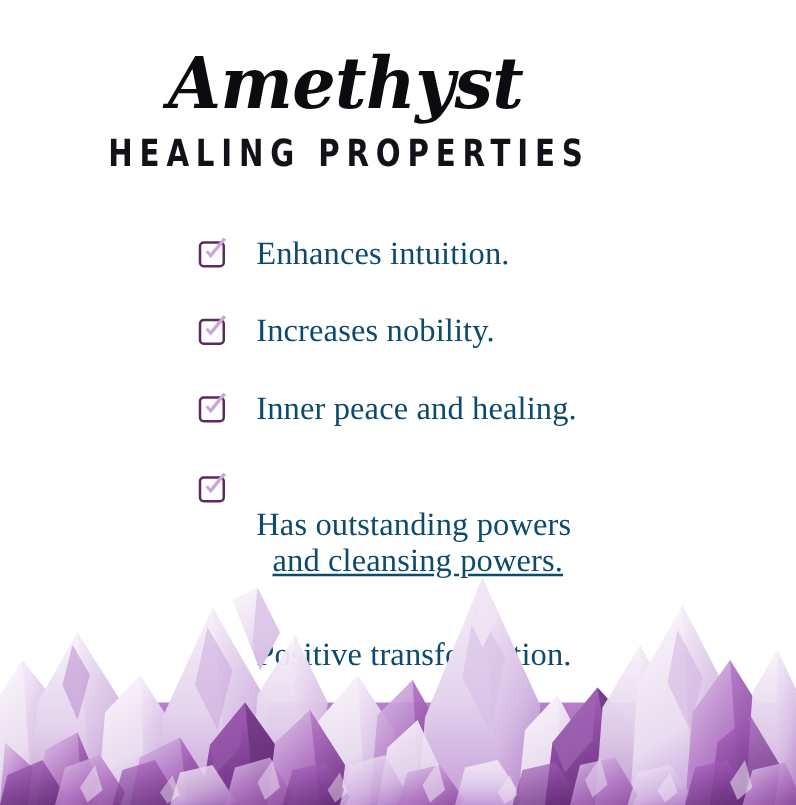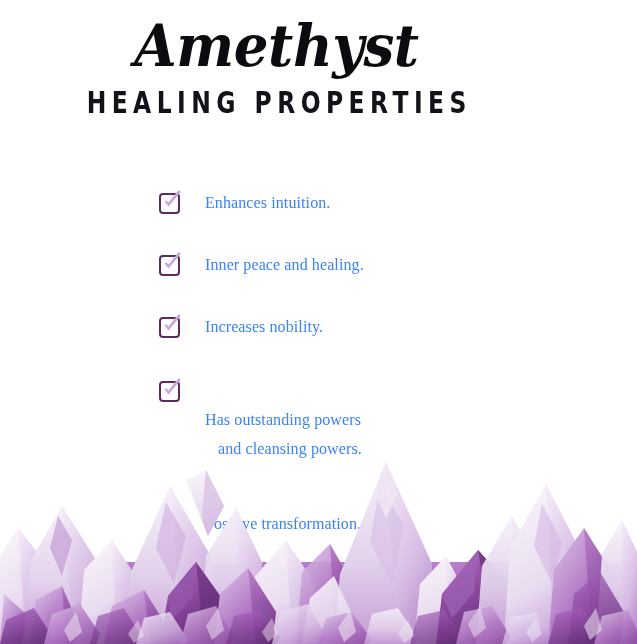--- a/index.html
+++ b/index.html
@@ -23,21 +23,21 @@
     overflow: hidden;
   }
 
   
   .header {
     position: absolute;
     top: 0;
     left: 0;
     width: 553px;
     text-align: center;
-    padding-top: 17px;
+    padding-top: 38px;
   }
 
   .title {
     font-family: "DejaVu Serif", serif;
     font-style: italic;
     font-weight: bold;
     font-size: 57px;
     line-height: 1.0;
     color: #0c0c10;
     letter-spacing: -0.5px;
@@ -111,30 +111,31 @@
     position: absolute;
     left: 1px;
     top: -3px;
     width: 24px;
     height: 24px;
     overflow: visible;
   }
 
   .item-text {
     font-family: "Liberation Serif", serif;
-    font-size: 16px;
+    font-size: 26px;
     line-height: 29px;
-    color: #3b82f6;
+    color: #0c4a6e;
     letter-spacing: 0.1px;
     padding-top: 0px;
     white-space: pre-line;
   }
   .item-text .line2 {
     display: block;
     padding-left: 13px;
+    text-decoration: underline;
   }
 
   
   .crystals {
     position: absolute;
     left: 0;
     bottom: 0;
     width: 637px;
     height: 200px;
     overflow: hidden;
@@ -162,42 +163,42 @@
         <span class="checkbox">
           <span class="box"></span>
           <svg viewBox="0 0 24 24" aria-hidden="true">
             <path d="M4.5 11.5 L8.5 16.5 L21 1.5 L18.5 0.2 L8.4 12.6 L6.3 10.2 Z" fill="#c9a8d8"></path>
           </svg>
         </span>
       </div>
       <div class="item-text">Enhances intuition.</div>
     </li>
 
+    <li class="list-item gap-2">
+      <div class="cb-cell">
+        <span class="checkbox">
+          <span class="box"></span>
+          <svg viewBox="0 0 24 24" aria-hidden="true">
+            <path d="M4.5 11.5 L8.5 16.5 L21 1.5 L18.5 0.2 L8.4 12.6 L6.3 10.2 Z" fill="#c9a8d8"></path>
+          </svg>
+        </span>
+      </div>
+      <div class="item-text"> Increases nobility.</div>
+    </li>
+
     <li class="list-item gap-3">
       <div class="cb-cell">
         <span class="checkbox">
           <span class="box"></span>
           <svg viewBox="0 0 24 24" aria-hidden="true">
             <path d="M4.5 11.5 L8.5 16.5 L21 1.5 L18.5 0.2 L8.4 12.6 L6.3 10.2 Z" fill="#c9a8d8"></path>
           </svg>
         </span>
       </div>
       <div class="item-text">Inner peace and healing.</div>
-    </li>
-
-    <li class="list-item gap-2">
-      <div class="cb-cell">
-        <span class="checkbox">
-          <span class="box"></span>
-          <svg viewBox="0 0 24 24" aria-hidden="true">
-            <path d="M4.5 11.5 L8.5 16.5 L21 1.5 L18.5 0.2 L8.4 12.6 L6.3 10.2 Z" fill="#c9a8d8"></path>
-          </svg>
-        </span>
-      </div>
-      <div class="item-text"> Increases nobility.</div>
     </li>
 
     <li class="list-item gap-4">
       <div class="cb-cell">
         <span class="checkbox">
           <span class="box"></span>
           <svg viewBox="0 0 24 24" aria-hidden="true">
             <path d="M4.5 11.5 L8.5 16.5 L21 1.5 L18.5 0.2 L8.4 12.6 L6.3 10.2 Z" fill="#c9a8d8"></path>
           </svg>
         </span>

